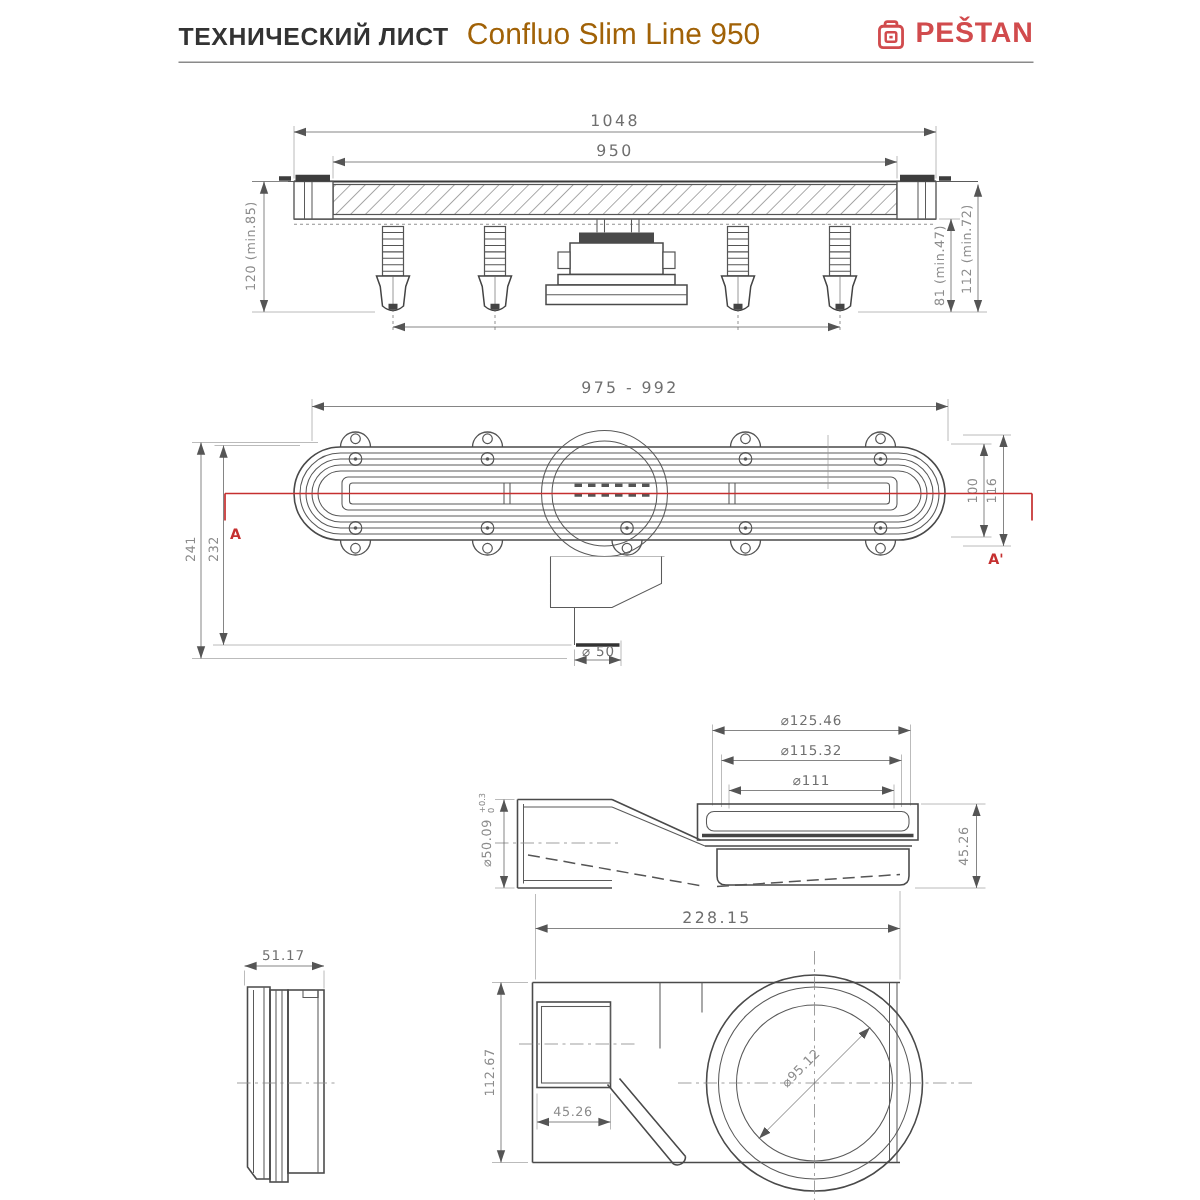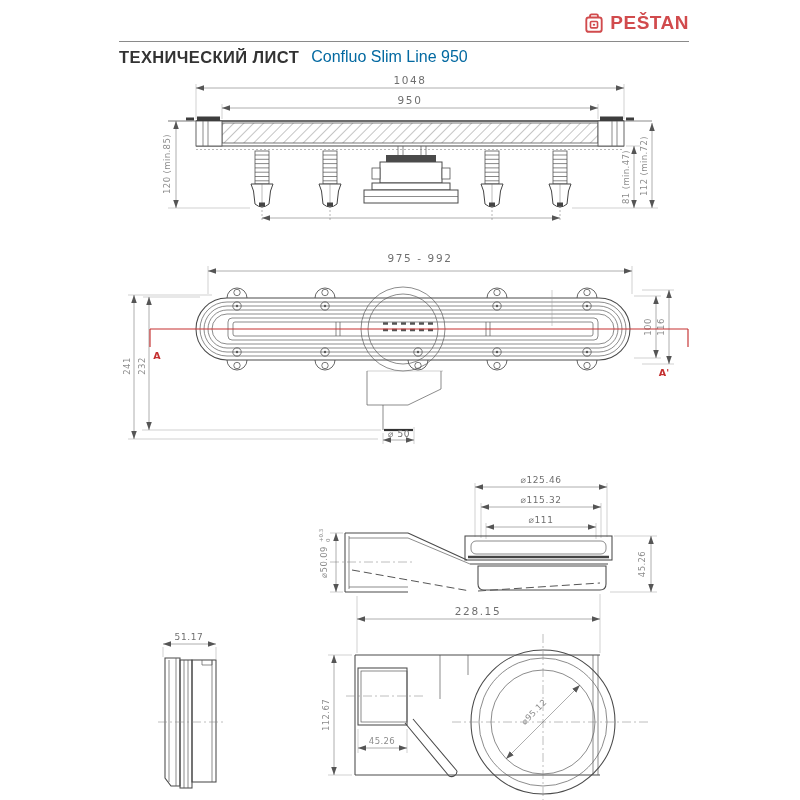--- a/index.html
+++ b/index.html
@@ -1,22 +1,22 @@
 <!DOCTYPE html>
 <html><head>
 <meta charset="utf-8">
 <style>
   html,body{margin:0;padding:0;background:#ffffff;}
   .page{position:relative;width:800px;height:800px;background:#fff;overflow:hidden;
         font-family:"Liberation Sans",sans-serif;}
   header{position:absolute;left:119px;top:12px;width:570px;display:flex;
          justify-content:space-between;align-items:flex-start;}
-  .titles{display:flex;gap:12px;align-items:flex-start;margin-top:36px;}
+  .titles{display:flex;gap:12px;align-items:flex-end;}
   .doc-title{font-size:16.5px;font-weight:600;color:#333;letter-spacing:.4px;}
-  .doc-sub{font-size:16px;color:#0369a1;}
+  .doc-sub{font-size:20px;color:#a16207;}
   .brand{display:flex;align-items:flex-start;gap:5px;color:#d14b4d;}
   .brand-name{font-size:19px;font-weight:bold;letter-spacing:.5px;}
   .rule{position:absolute;left:119px;top:41px;width:570px;height:0;
         border-top:1.6px solid #8a8a8a;}
   svg.dwg{position:absolute;left:0;top:0;}
   
   .ln  {stroke:#4a4a4a;fill:none;stroke-width:1.05;}
   .lnb {stroke:#3c3c3c;fill:none;stroke-width:1.3;}
   .ln2 {stroke:#5a5a5a;fill:none;stroke-width:.7;}
   .thin{stroke:#9a9a9a;fill:none;stroke-width:.45;}

